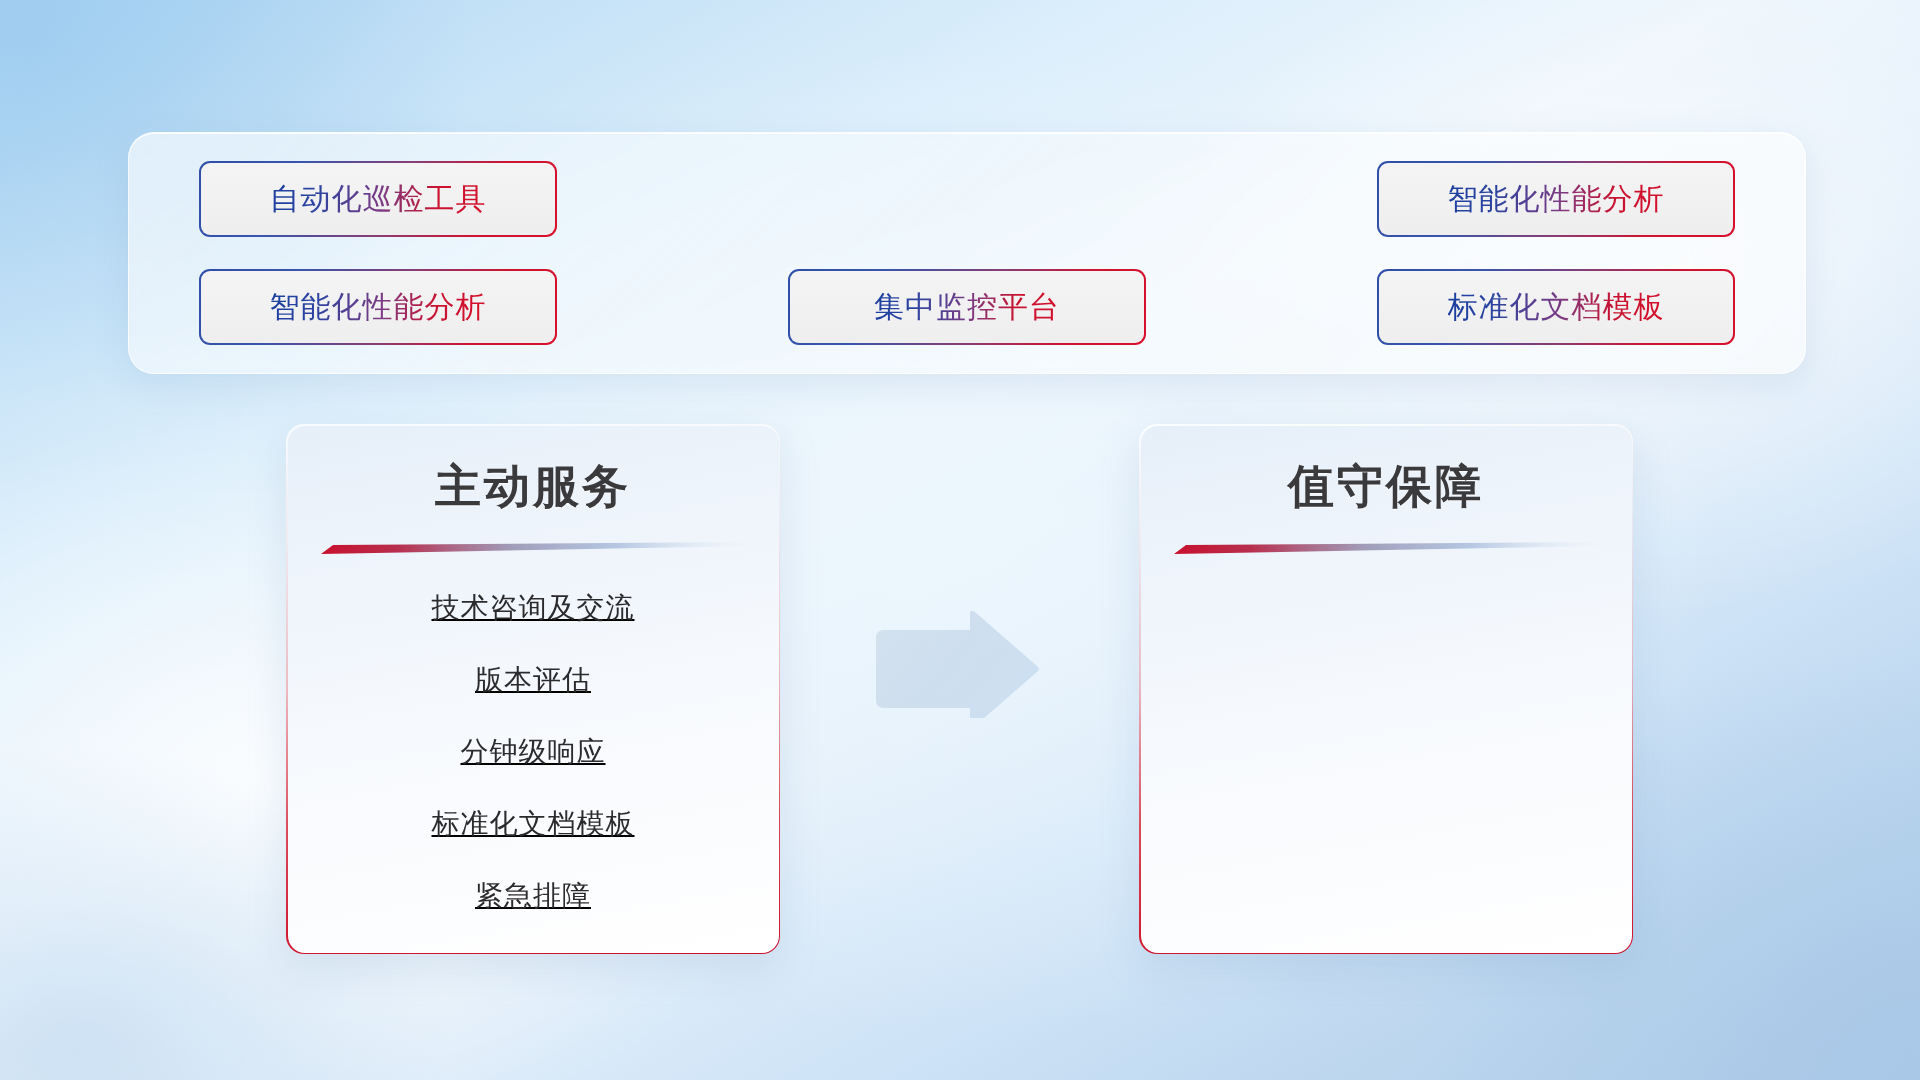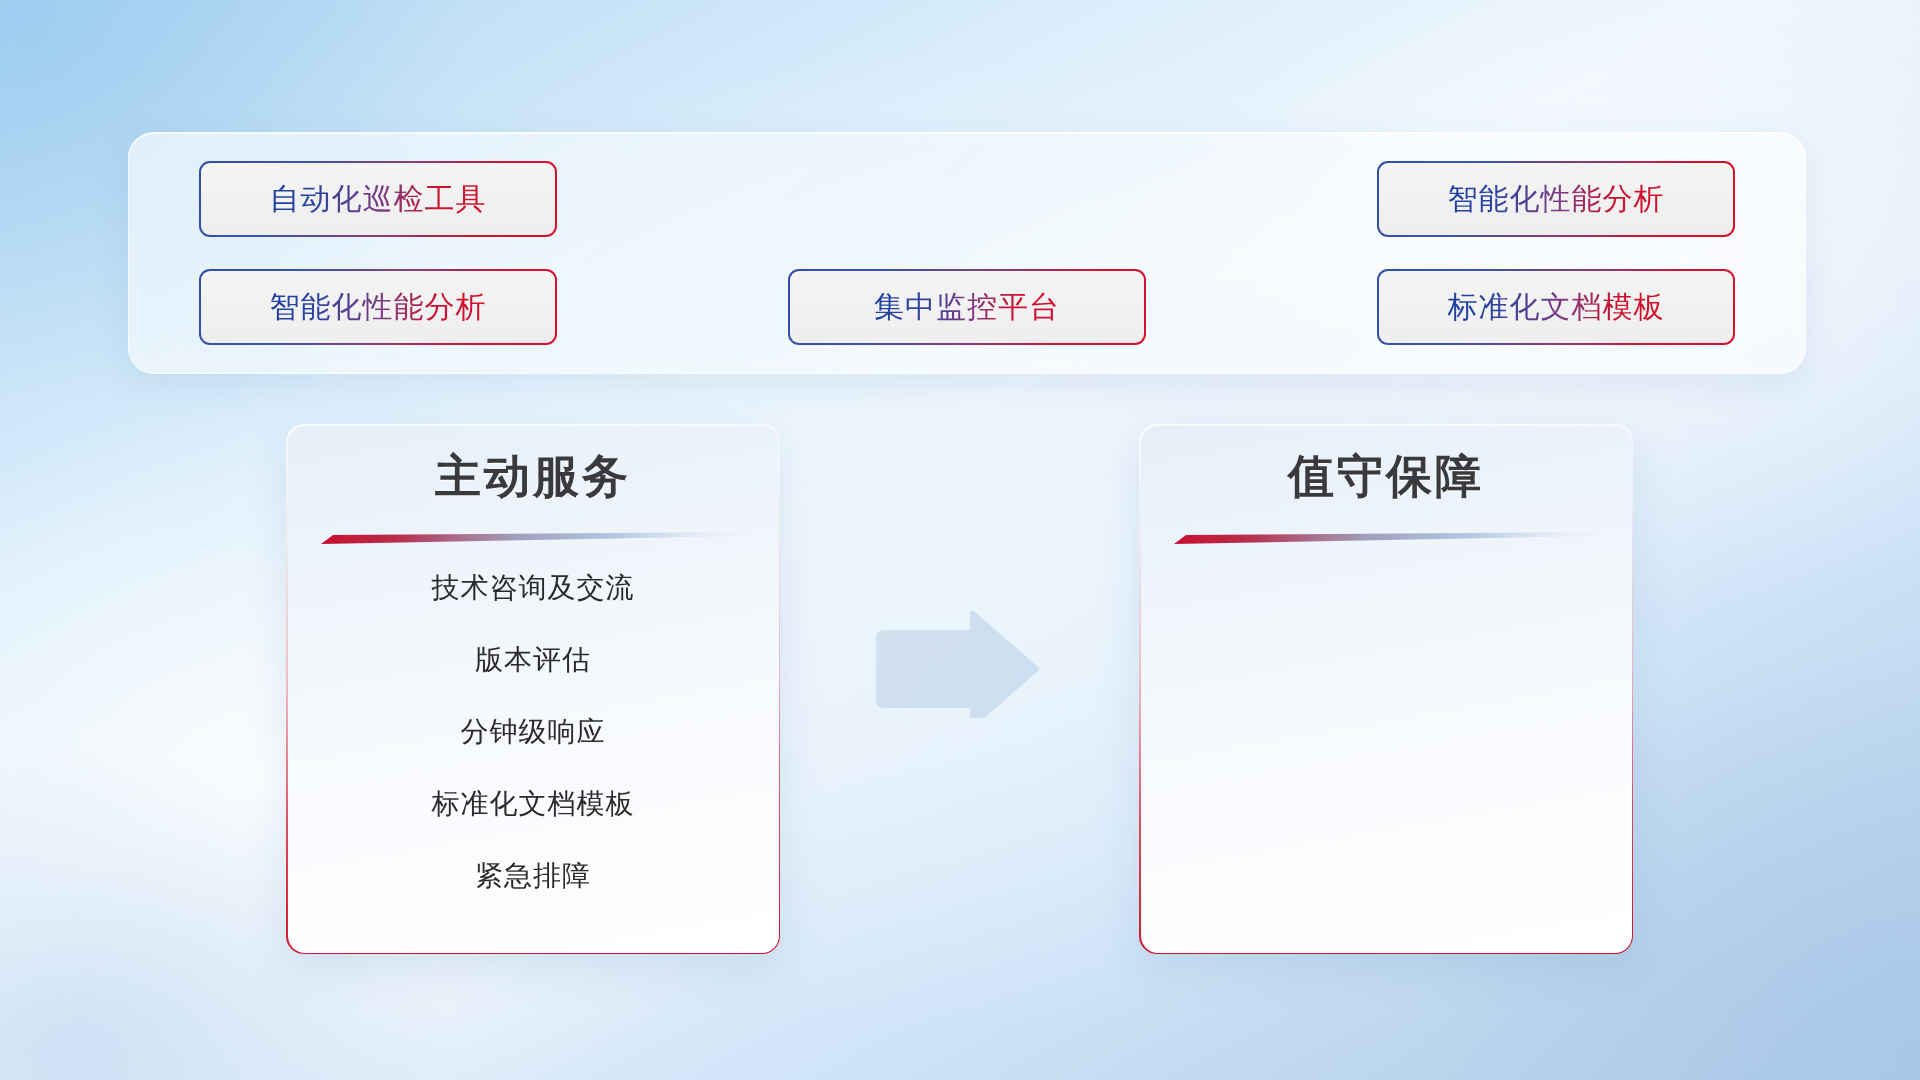--- a/index.html
+++ b/index.html
@@ -105,47 +105,48 @@
   }
   .card-left  { left:286px; }
   .card-right { left:1139px; }
   .card-inner {
     width:100%; height:100%;
     border-radius:17px;
     background:linear-gradient(170deg, #e6eff9 0%, #eef4fb 24%, #f6f9fd 52%, #fbfcfe 76%, #ffffff 100%);
     display:flex;
     flex-direction:column;
     align-items:center;
-    padding-top:20px;
+    padding-top:30px;
     overflow:hidden;
   }
   .card-title {
     font-size:46px;
     font-weight:bold;
     color:#3a3a3c;
     letter-spacing:3px;
     text-shadow:0 1px 1px rgba(255,255,255,0.8);
   }
 
   
   .divider {
     width:424px; height:13px;
     margin-top:24px;
     position:relative;
   }
   .divider svg { display:block; width:100%; height:100%; }
 
   .card-list {
-    margin-top:24px;
+    margin-top:34px;
     width:100%;
     display:flex;
     flex-direction:column;
     align-items:center;
     gap:34px;
     list-style:none;
+    text-decoration:underline;
   }
   .card-list li {
     font-size:28px;
     color:#2b2b2d;
     letter-spacing:1px;
     white-space:nowrap;
   }
 
   
   .arrow-wrap {

